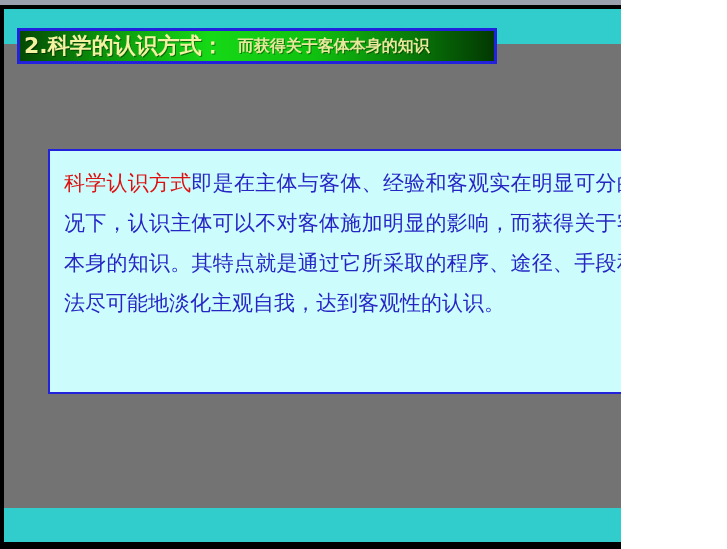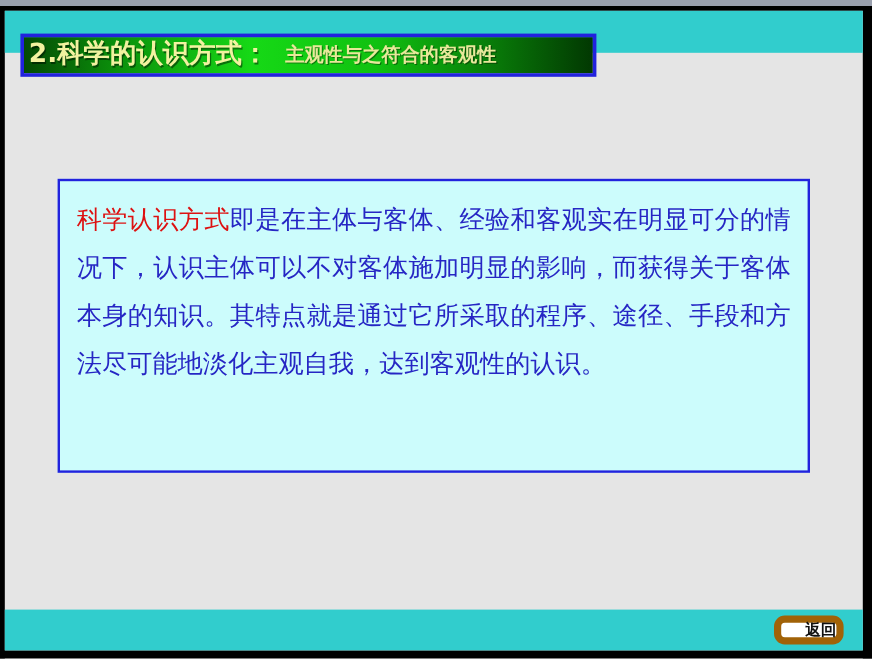--- a/index.html
+++ b/index.html
@@ -6,24 +6,24 @@
     margin: 0;
     padding: 0;
     background: #ffffff;
   }
   body {
     font-family: "DejaVu Sans", sans-serif;
   }
 
   #slide {
     position: relative;
-    width: 727px;
+    width: 621px;
     height: 549px;
     overflow: hidden;
-    background: #e5e5e5;
+    background: #737373;
     box-sizing: border-box;
   }
 
   
   .top-gray-strip {
     position: absolute;
     left: 0;
     top: 0;
     width: 727px;
     height: 6px;
@@ -183,21 +183,21 @@
   <div class="top-gray-strip"></div>
   <div class="frame-top"></div>
   <div class="frame-left"></div>
   <div class="frame-right"></div>
   <div class="frame-bottom"></div>
 
   <div class="teal-band-top"></div>
 
   <div class="title-plate">
     <span class="title-main">2.科学的认识方式：</span>
-    <span class="title-sub">主观性与之符合的客观性</span>
+    <span class="title-sub">而获得关于客体本身的知识</span>
   </div>
 
   <div class="content-box">
     <div class="content-text"><span class="highlight">科学认识方式</span><span>即是在主体与客体、经验和客观实在明显可分的情况下，认识主体可以不对客体施加明显的影响，而获得关于客体本身的知识。其特点就是通过它所采取的程序、途径、手段和方法尽可能地淡化主观自我，达到客观性的认识。</span></div>
   </div>
 
   <div class="teal-band-bottom"></div>
 
   <div class="return-button">
     <span class="return-button-label">返回</span>

